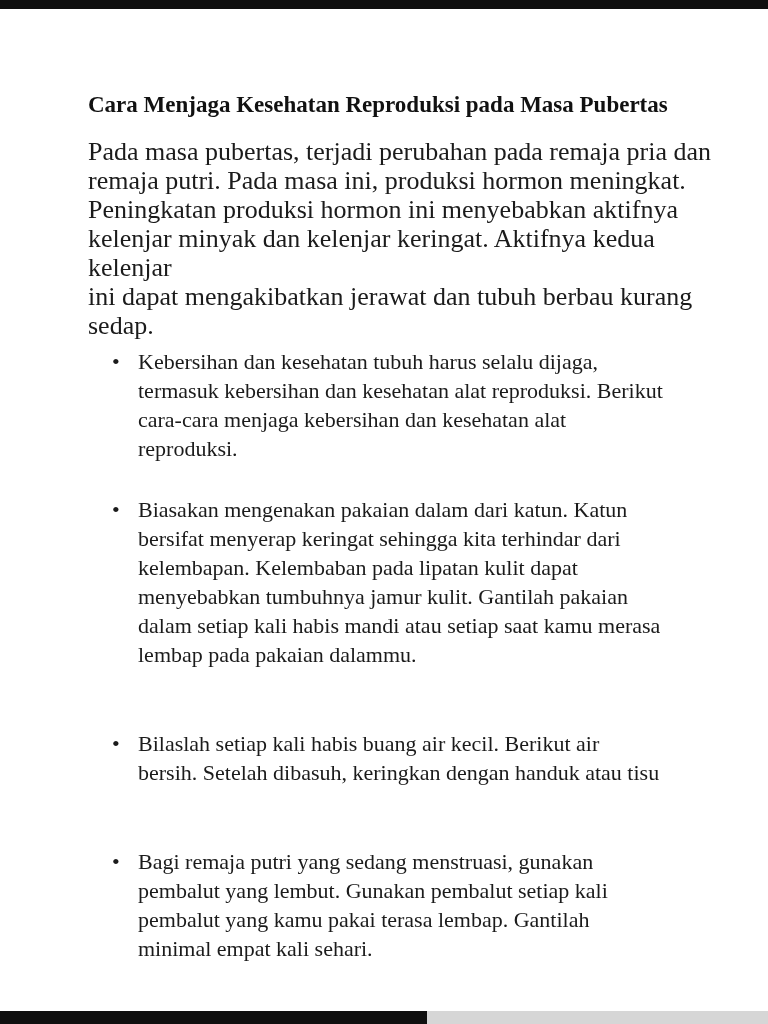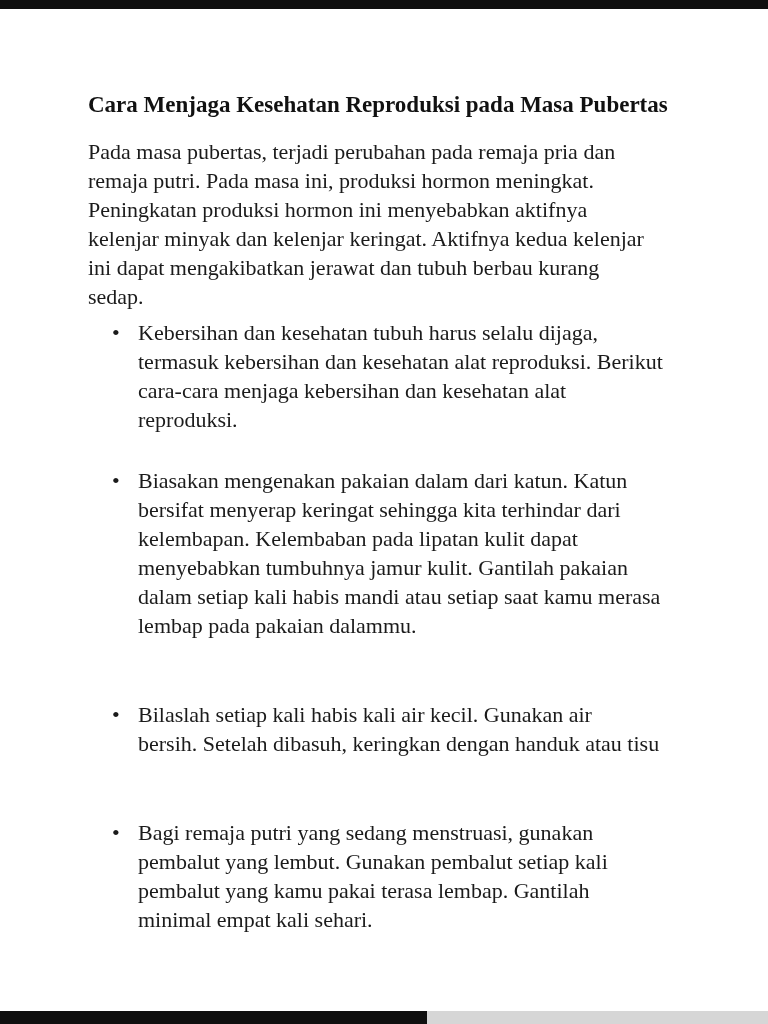--- a/index.html
+++ b/index.html
@@ -45,21 +45,21 @@
   }
   .doc-title {
     margin: 0 0 20px 0;
     font-size: 23px;
     line-height: 24px;
     font-weight: bold;
     color: #111111;
   }
   .para {
     margin: 0;
-    font-size: 22px;
+    font-size: 26px;
     line-height: 29px;
     white-space: pre-line;
   }
   ul.blist {
     list-style: none;
     margin: 7px 0 0 0;
     padding: 0;
   }
   ul.blist li {
     position: relative;
@@ -112,21 +112,21 @@
         <span class="marker">•</span>
         <span class="txt">Biasakan mengenakan pakaian dalam dari katun. Katun
 bersifat menyerap keringat sehingga kita terhindar dari
 kelembapan. Kelembaban pada lipatan kulit dapat
 menyebabkan tumbuhnya jamur kulit. Gantilah pakaian
 dalam setiap kali habis mandi atau setiap saat kamu merasa
 lembap pada pakaian dalammu.</span>
       </li>
       <li class="li-gap-large">
         <span class="marker">•</span>
-        <span class="txt">Bilaslah setiap kali habis kali air kecil. Gunakan air
+        <span class="txt">Bilaslah setiap kali habis buang air kecil. Berikut air
 bersih. Setelah dibasuh, keringkan dengan handuk atau tisu</span>
       </li>
       <li class="li-gap-large">
         <span class="marker">•</span>
         <span class="txt">Bagi remaja putri yang sedang menstruasi, gunakan
 pembalut yang lembut. Gunakan pembalut setiap kali
 pembalut yang kamu pakai terasa lembap. Gantilah
 minimal empat kali sehari.</span>
       </li>
     </ul>

